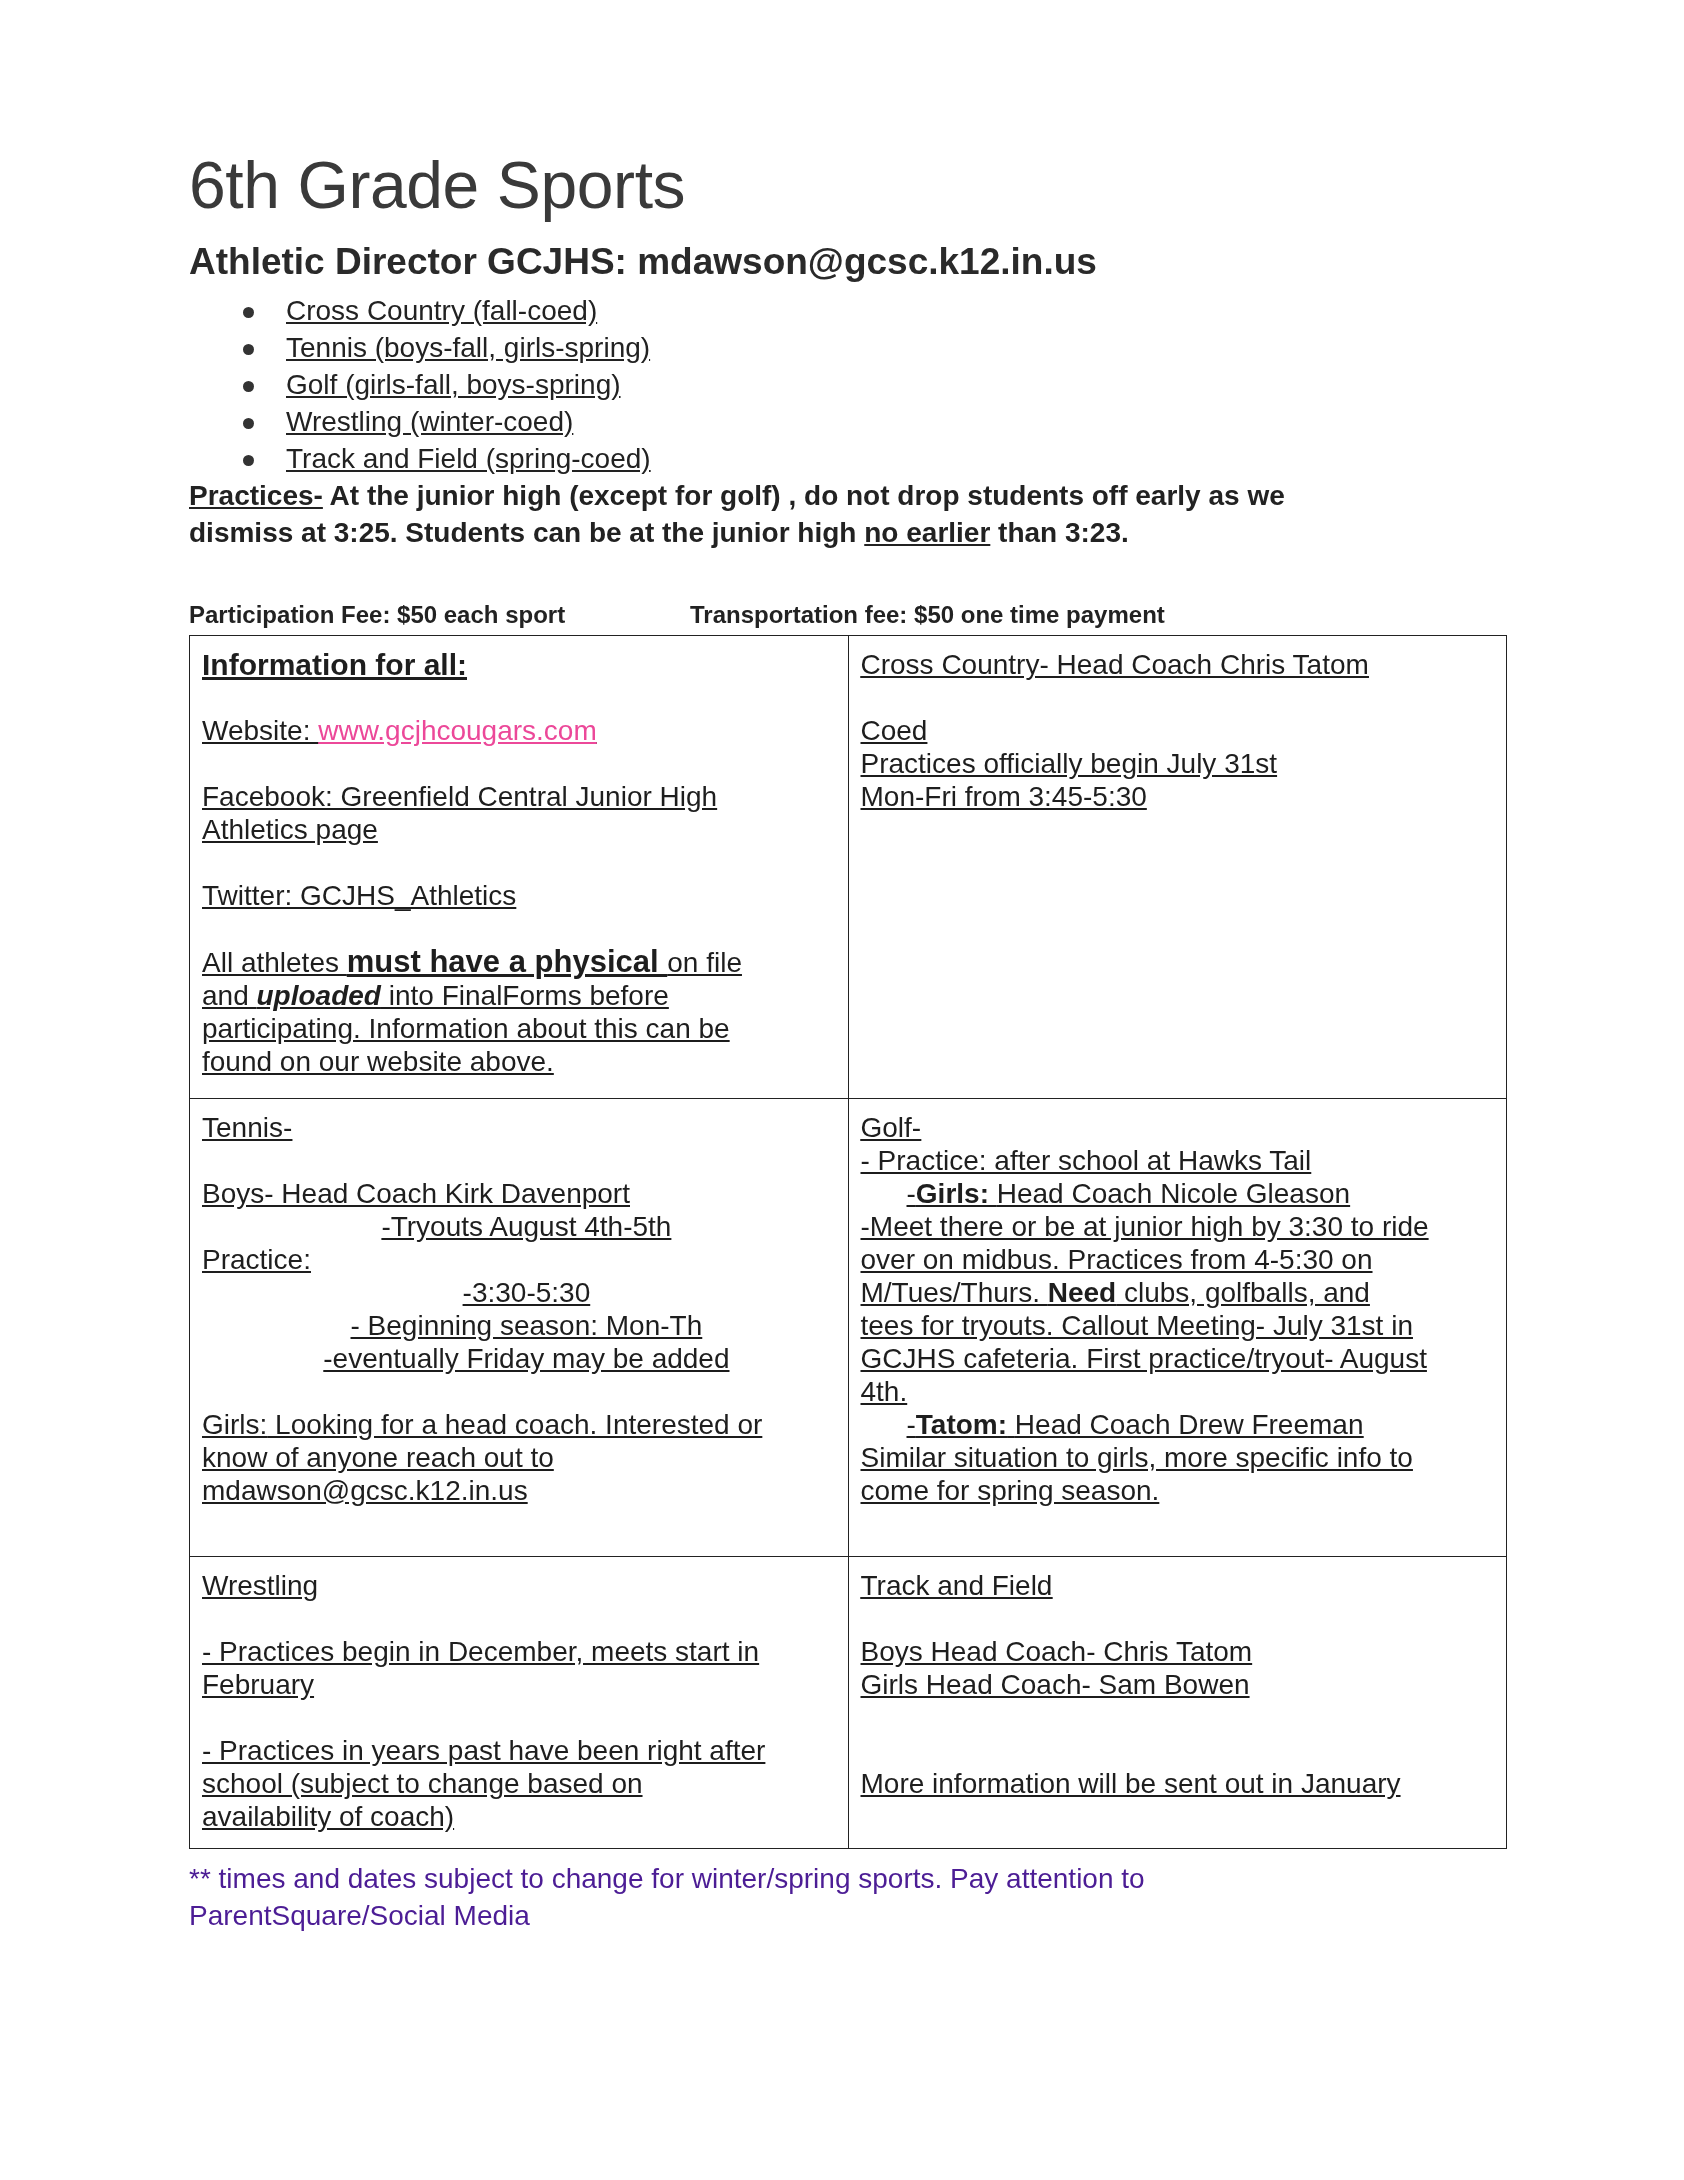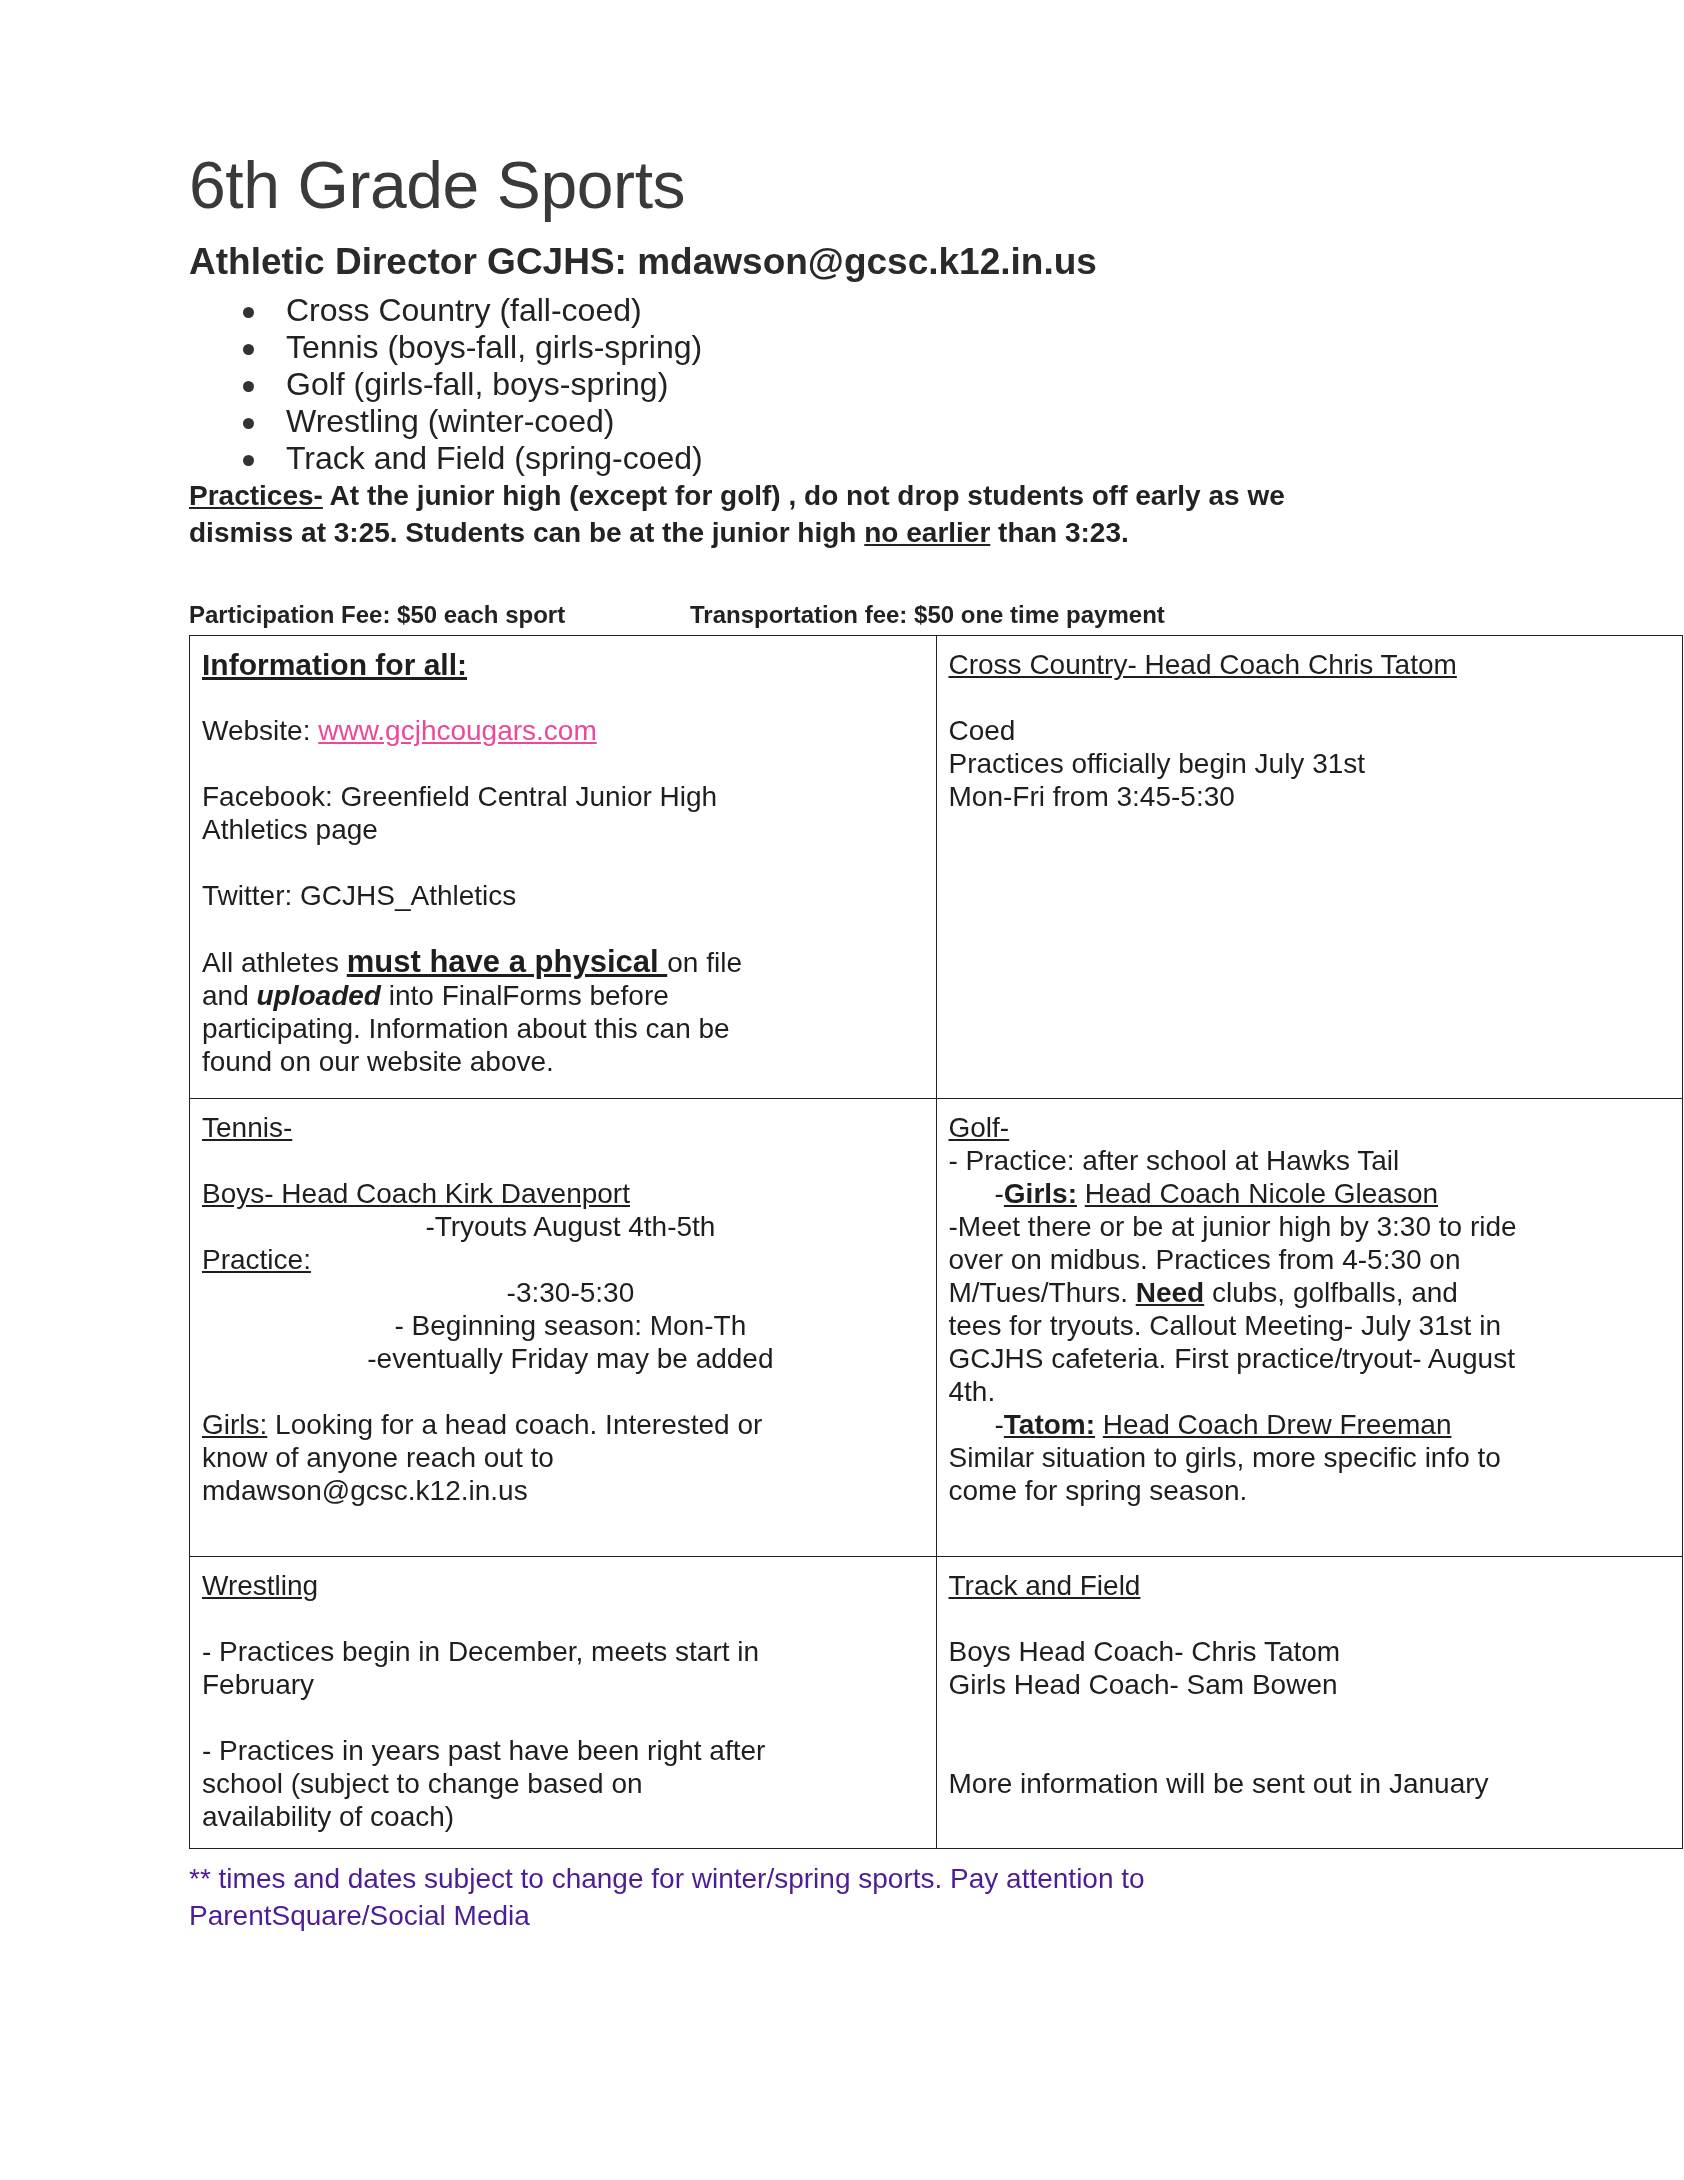--- a/index.html
+++ b/index.html
@@ -21,39 +21,39 @@
       position: absolute; top: 243px; left: 0;
       font-size: 37px; font-weight: bold; color: #2a2a2a;
       margin: 0; line-height: 1;
     }
     .sports-list {
       position: absolute; top: 292px; left: 0;
       list-style: none; margin: 0; padding: 0;
     }
     .sports-list li {
       position: relative; height: 37px; line-height: 37px;
-      font-size: 32px; padding-left: 97px; color: #222;
+      font-size: 28px; padding-left: 97px; color: #222; text-decoration: underline;
     }
     .sports-list li .bullet {
       position: absolute; left: 54px; top: 14.5px;
       width: 11px; height: 11px; border-radius: 50%; background: #333;
     }
     .practices-note {
       position: absolute; top: 477px; left: 0; width: 1210px;
       font-size: 28px; font-weight: bold; line-height: 37px; color: #222;
     }
     .u { text-decoration: underline; }
     .fees {
       position: absolute; top: 596px; left: 0; width: 1244px;
       font-size: 24px; line-height: 37px; color: #222; font-weight: bold;
     }
     .fees span.second { position: absolute; left: 501px; }
     .grid {
       position: absolute; top: 635px; left: 0;
-      width: 1494px; border: 1.7px solid #222; border-collapse: collapse;
+      width: 1318px; border: 1.7px solid #222; border-collapse: collapse; text-decoration: underline;
     }
     .grid td {
       border: 1.7px solid #222; vertical-align: top;
       font-size: 28px; line-height: 33px; color: #1e1e1e;
       padding: 12px 12px 0 12px; width: 50%;
     }
     .grid tr.r1 td { height: 450px; }
     .grid tr.r2 td { height: 445px; }
     .grid tr.r3 td { height: 279px; }
     .line { display: block; min-height: 33px; }

